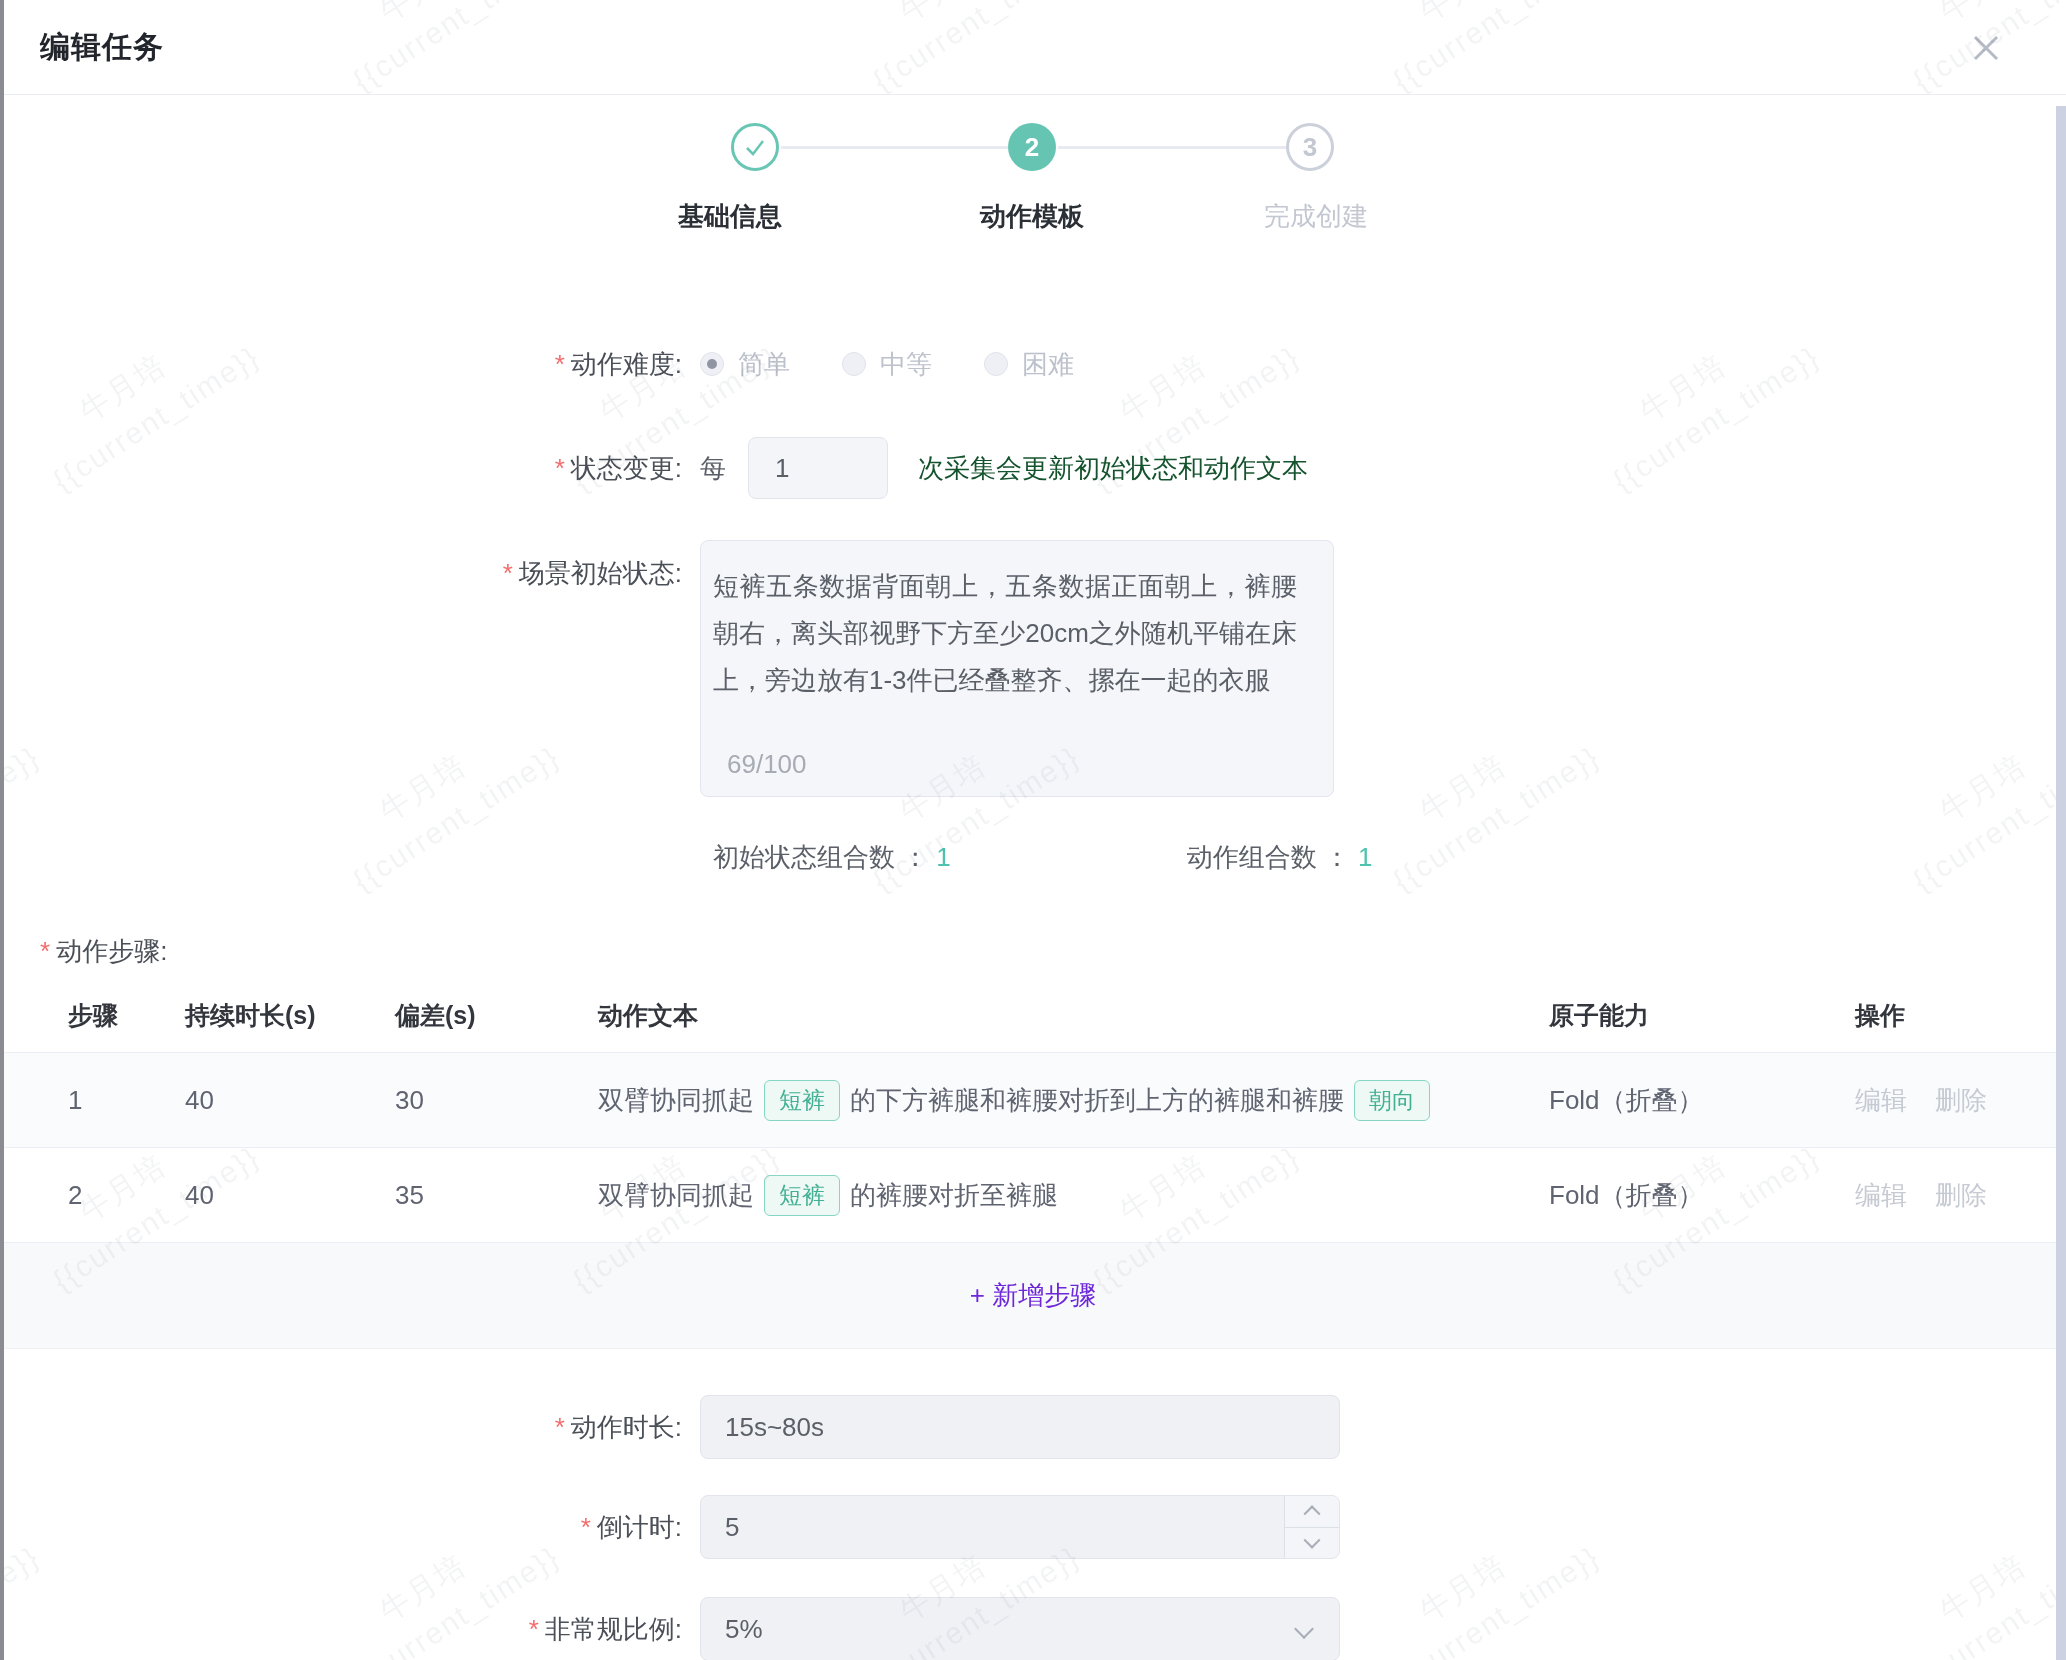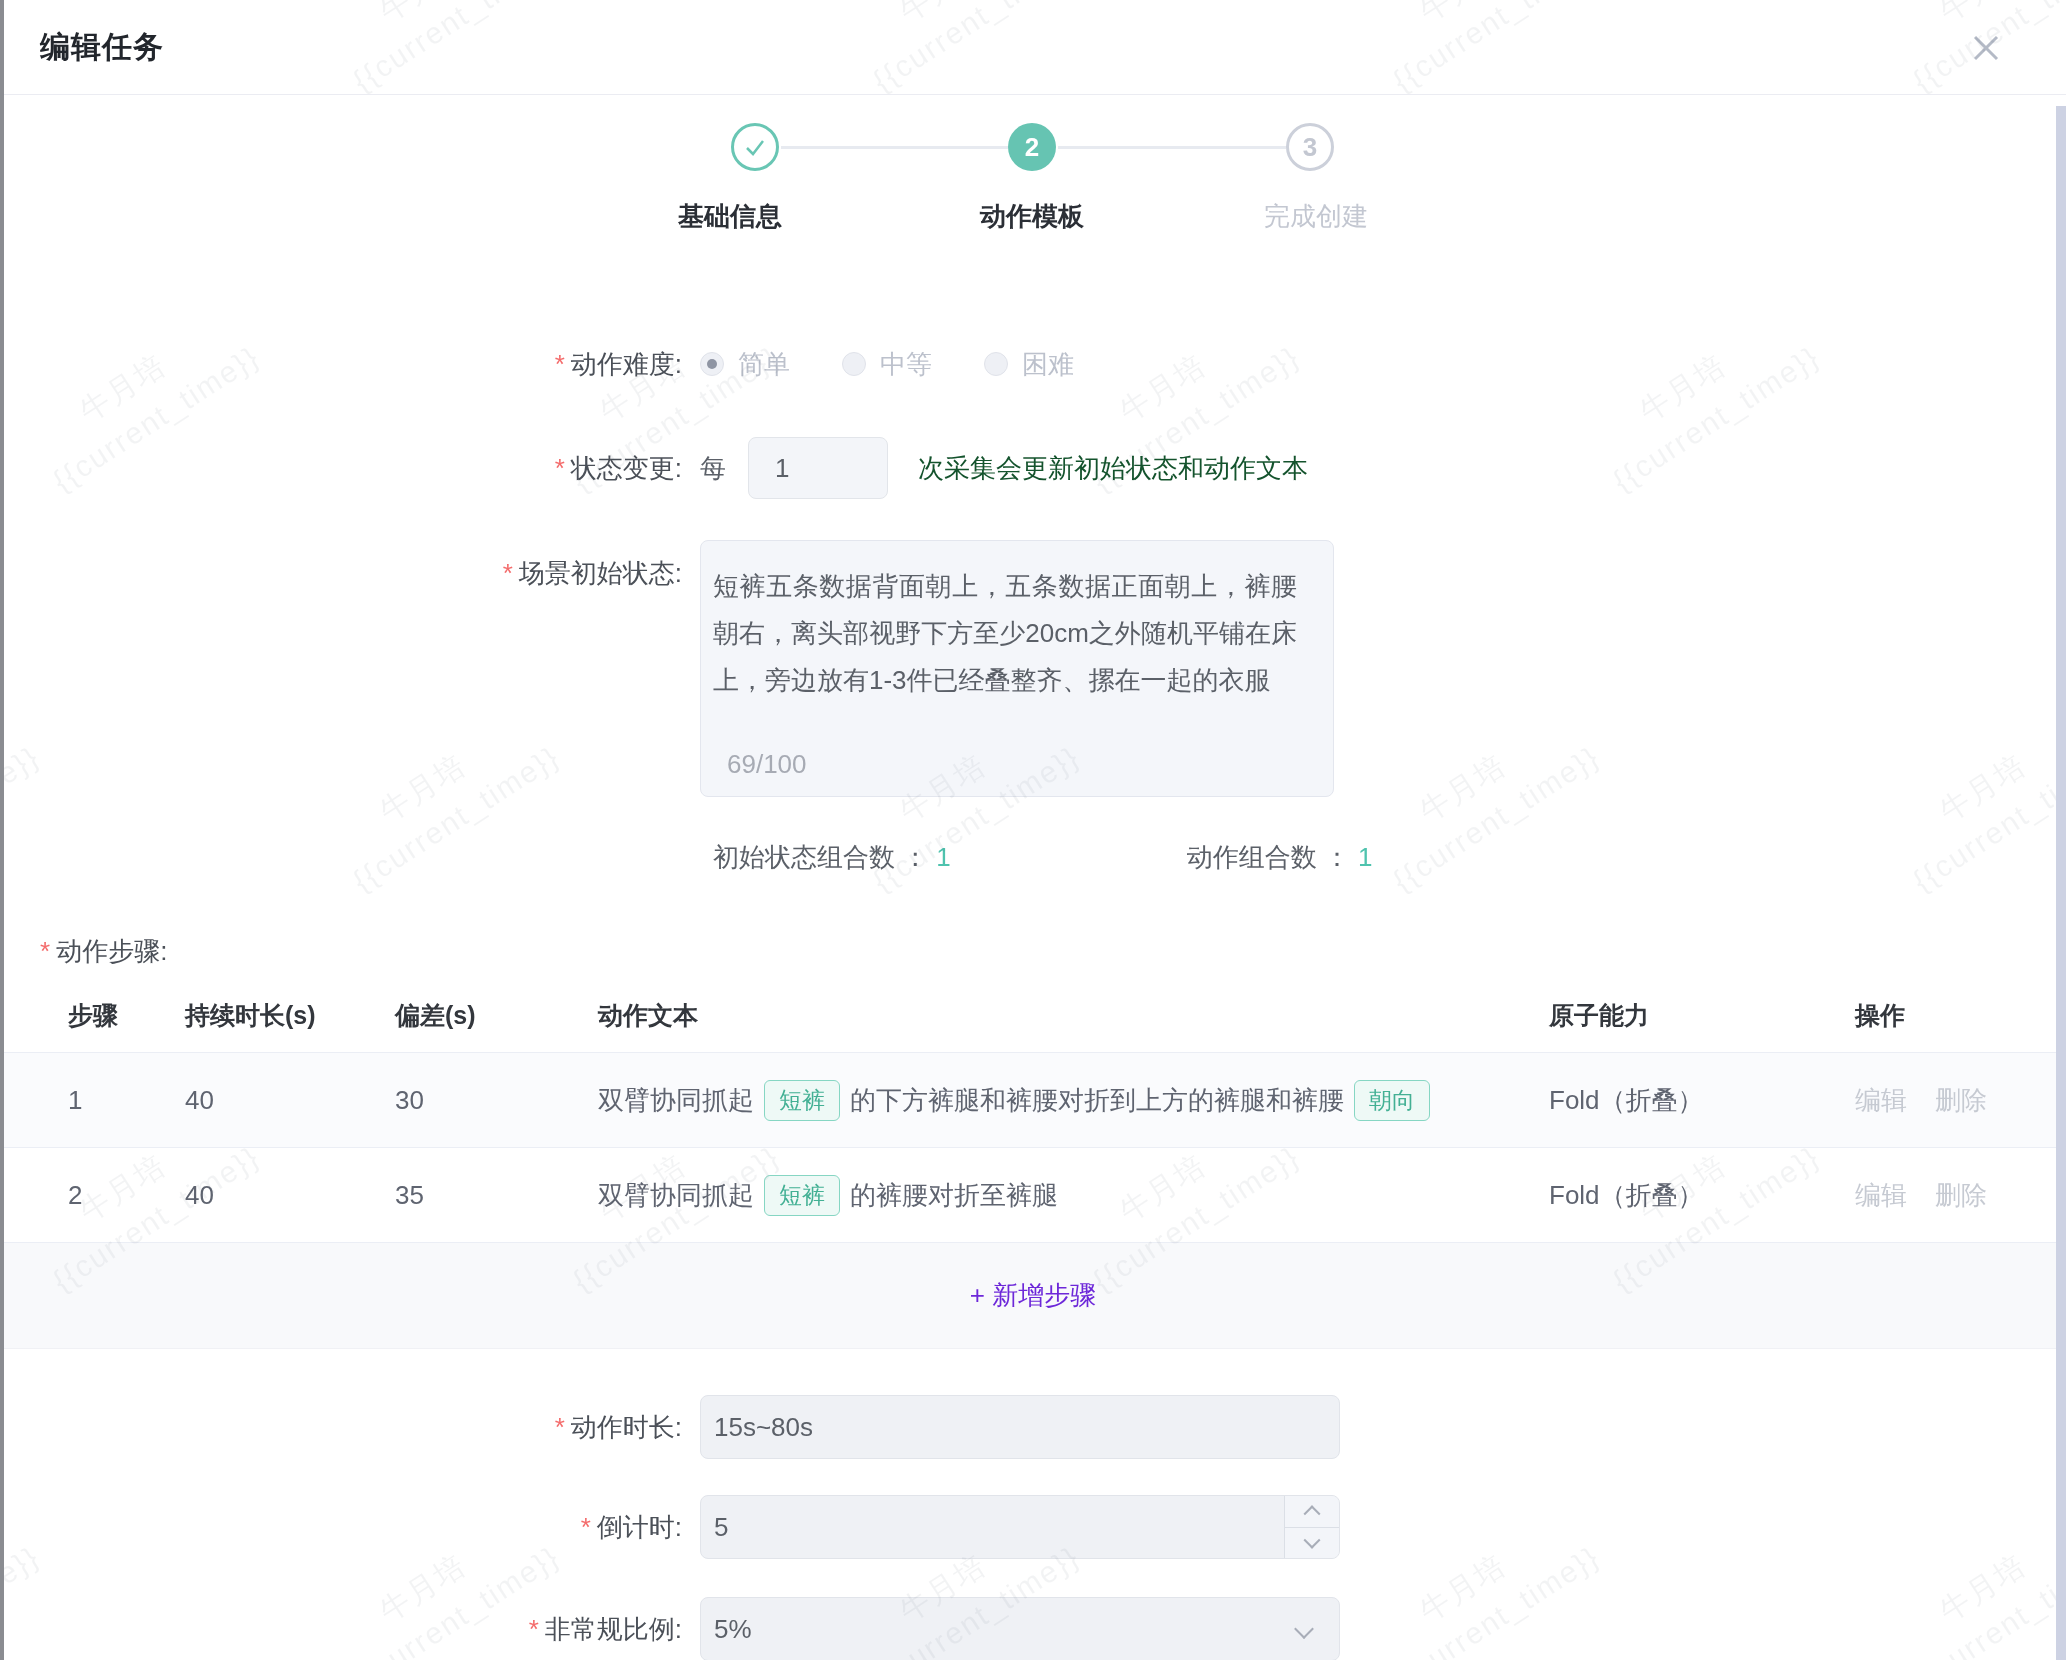--- a/index.html
+++ b/index.html
@@ -87,21 +87,21 @@
     font-size:23px;line-height:23px;padding:8px 14px;border-radius:6px;margin:0 10px;}
   .op-link{color:#c6cad2;font-size:26px;margin-right:28px;cursor:pointer;}
   .add-row{height:105px;background:#f8f9fb;border-bottom:1px solid #f0f1f5;display:flex;
     align-items:center;justify-content:center;font-size:26px;color:#6d28d9;cursor:pointer;}
 
   
   .row-duration{margin-top:46px;}
   .row-countdown{margin-top:36px;}
   .row-ratio{margin-top:38px;}
   .big-input{width:640px;height:64px;background:#eff1f5;border:1px solid #e1e4ea;border-radius:8px;
-    box-sizing:border-box;display:flex;align-items:center;padding-left:13px;font-size:26px;color:#5b6068;
+    box-sizing:border-box;display:flex;align-items:center;padding-left:24px;font-size:26px;color:#5b6068;
     position:relative;}
   
   .num-stepper{position:absolute;right:0;top:0;width:54px;height:100%;border-left:1px solid #dbdfe6;
     display:flex;flex-direction:column;}
   .num-btn{flex:1;display:flex;align-items:center;justify-content:center;cursor:pointer;background:#f3f5f9;}
   .num-btn.up{border-bottom:1px solid #dbdfe6;border-radius:0 7px 0 0;}
   .num-btn.down{border-radius:0 0 7px 0;}
   .chev{width:12px;height:12px;border-top:2px solid #a8adb8;border-right:2px solid #a8adb8;box-sizing:border-box;}
   .chev.up{transform:rotate(-45deg) translate(-2px,2px);}
   .chev.down{transform:rotate(135deg) translate(-2px,2px);}

